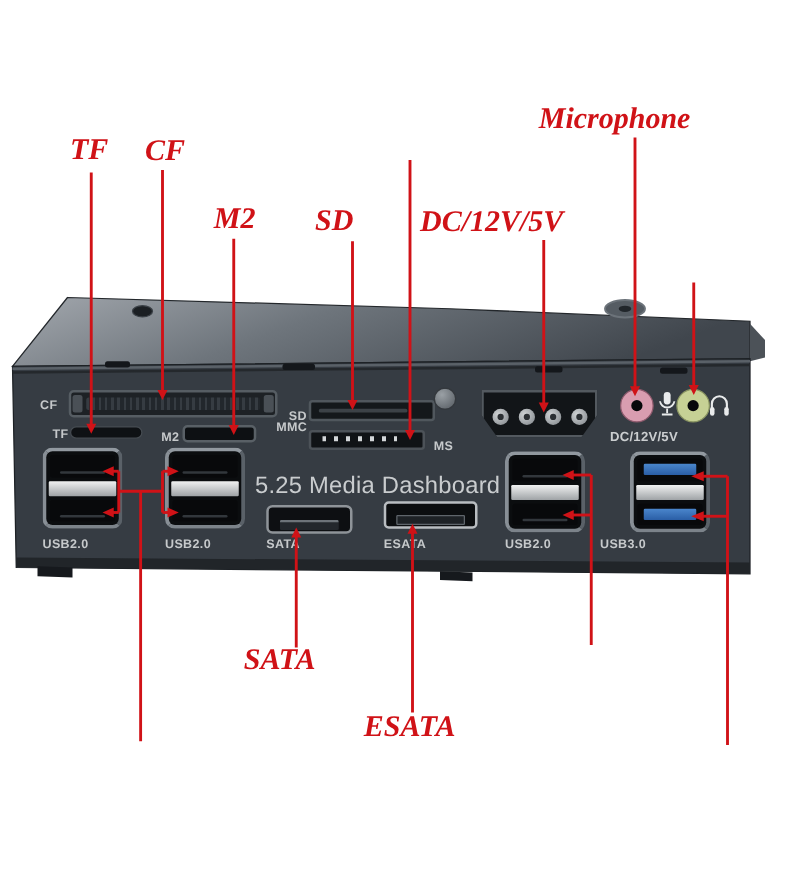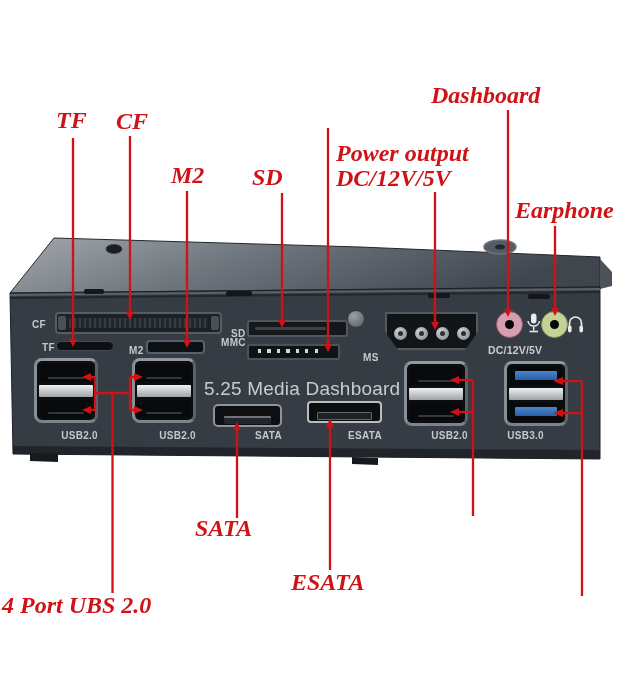--- a/index.html
+++ b/index.html
@@ -7,21 +7,21 @@
          font-family:"Liberation Sans",sans-serif;}
   .stage svg{position:absolute;left:0;top:0;pointer-events:none;}
 
   
   .ann{position:absolute;color:#d01217;font-family:"Liberation Serif",serif;
        font-weight:bold;font-style:italic;font-size:24px;line-height:25px;white-space:pre;}
 
   
   .plabel{position:absolute;color:#c6c9cb;font-size:10px;font-weight:bold;
           letter-spacing:.3px;white-space:nowrap;}
-  .plabel.center{text-align:right;}
+  .plabel.center{text-align:left;}
   .title{position:absolute;left:204px;top:378px;width:190px;color:#c9ccce;
          font-size:19px;letter-spacing:.2px;white-space:nowrap;}
   .dc{position:absolute;left:488px;top:344px;color:#cbced0;font-size:10.5px;
       font-weight:bold;letter-spacing:.2px;}
 
   
   .slot{position:absolute;box-sizing:border-box;}
   .cf-slot{left:55px;top:312px;width:167px;height:22px;background:#1d2125;
            border:2px solid #565d63;border-radius:4px;}
   .cf-slot .pins{position:absolute;left:12px;right:12px;top:4px;bottom:4px;border-radius:2px;
@@ -175,21 +175,21 @@
   </div>
 
   <div class="sata"></div>
   <div class="esata"></div>
 
   <div class="plabel" style="left:32px;top:319px">CF</div>
   <div class="plabel" style="left:42px;top:342px">TF</div>
   <div class="plabel" style="left:129px;top:345px">M2</div>
   <div class="plabel" style="left:231px;top:328px">SD</div>
   <div class="plabel" style="left:221px;top:337px">MMC</div>
-  <div class="plabel" style="left:363px;top:352px">MS</div>
+  <div class="plabel" style="left:347px;top:352px">MS</div>
   <div class="plabel center" style="left:34px;top:430px;width:64px">USB2.0</div>
   <div class="plabel center" style="left:132px;top:430px;width:64px">USB2.0</div>
   <div class="plabel center" style="left:404px;top:430px;width:64px">USB2.0</div>
   <div class="plabel center" style="left:480px;top:430px;width:64px">USB3.0</div>
   <div class="plabel center" style="left:213px;top:430px;width:69px">SATA</div>
   <div class="plabel center" style="left:307px;top:430px;width:75px">ESATA</div>
   <div class="dc">DC/12V/5V</div>
   <div class="title">5.25 Media Dashboard</div>
 
   <svg width="633" height="699" viewBox="0 0 633 699">
@@ -241,20 +241,18 @@
       <polygon points="459,408 459,416 450,412"></polygon>
       <polygon points="563,377 563,385 553,381"></polygon>
       <polygon points="563,409 563,417 553,413"></polygon>
     </g>
   </svg>
 
   <div class="ann" style="left:56px;top:108px">TF</div>
   <div class="ann" style="left:116px;top:109px">CF</div>
   <div class="ann" style="left:171px;top:163px">M2</div>
   <div class="ann" style="left:252px;top:165px">SD</div>
-  <div class="ann" style="left:431px;top:83px">Dashboard</div>
-  <div class="ann" style="left:336px;top:141px"><span>Power output</span><br><span>DC/12V/5V</span></div>
-  <div class="ann" style="left:515px;top:198px">Earphone</div>
+  <div class="ann" style="left:431px;top:83px">Microphone</div>
+  <div class="ann" style="left:336px;top:141px"><br><span>DC/12V/5V</span></div>
   <div class="ann" style="left:195px;top:516px">SATA</div>
   <div class="ann" style="left:291px;top:570px">ESATA</div>
-  <div class="ann" style="left:2px;top:593px">4 Port UBS 2.0</div>
 
 </div>
 
 </body></html>

